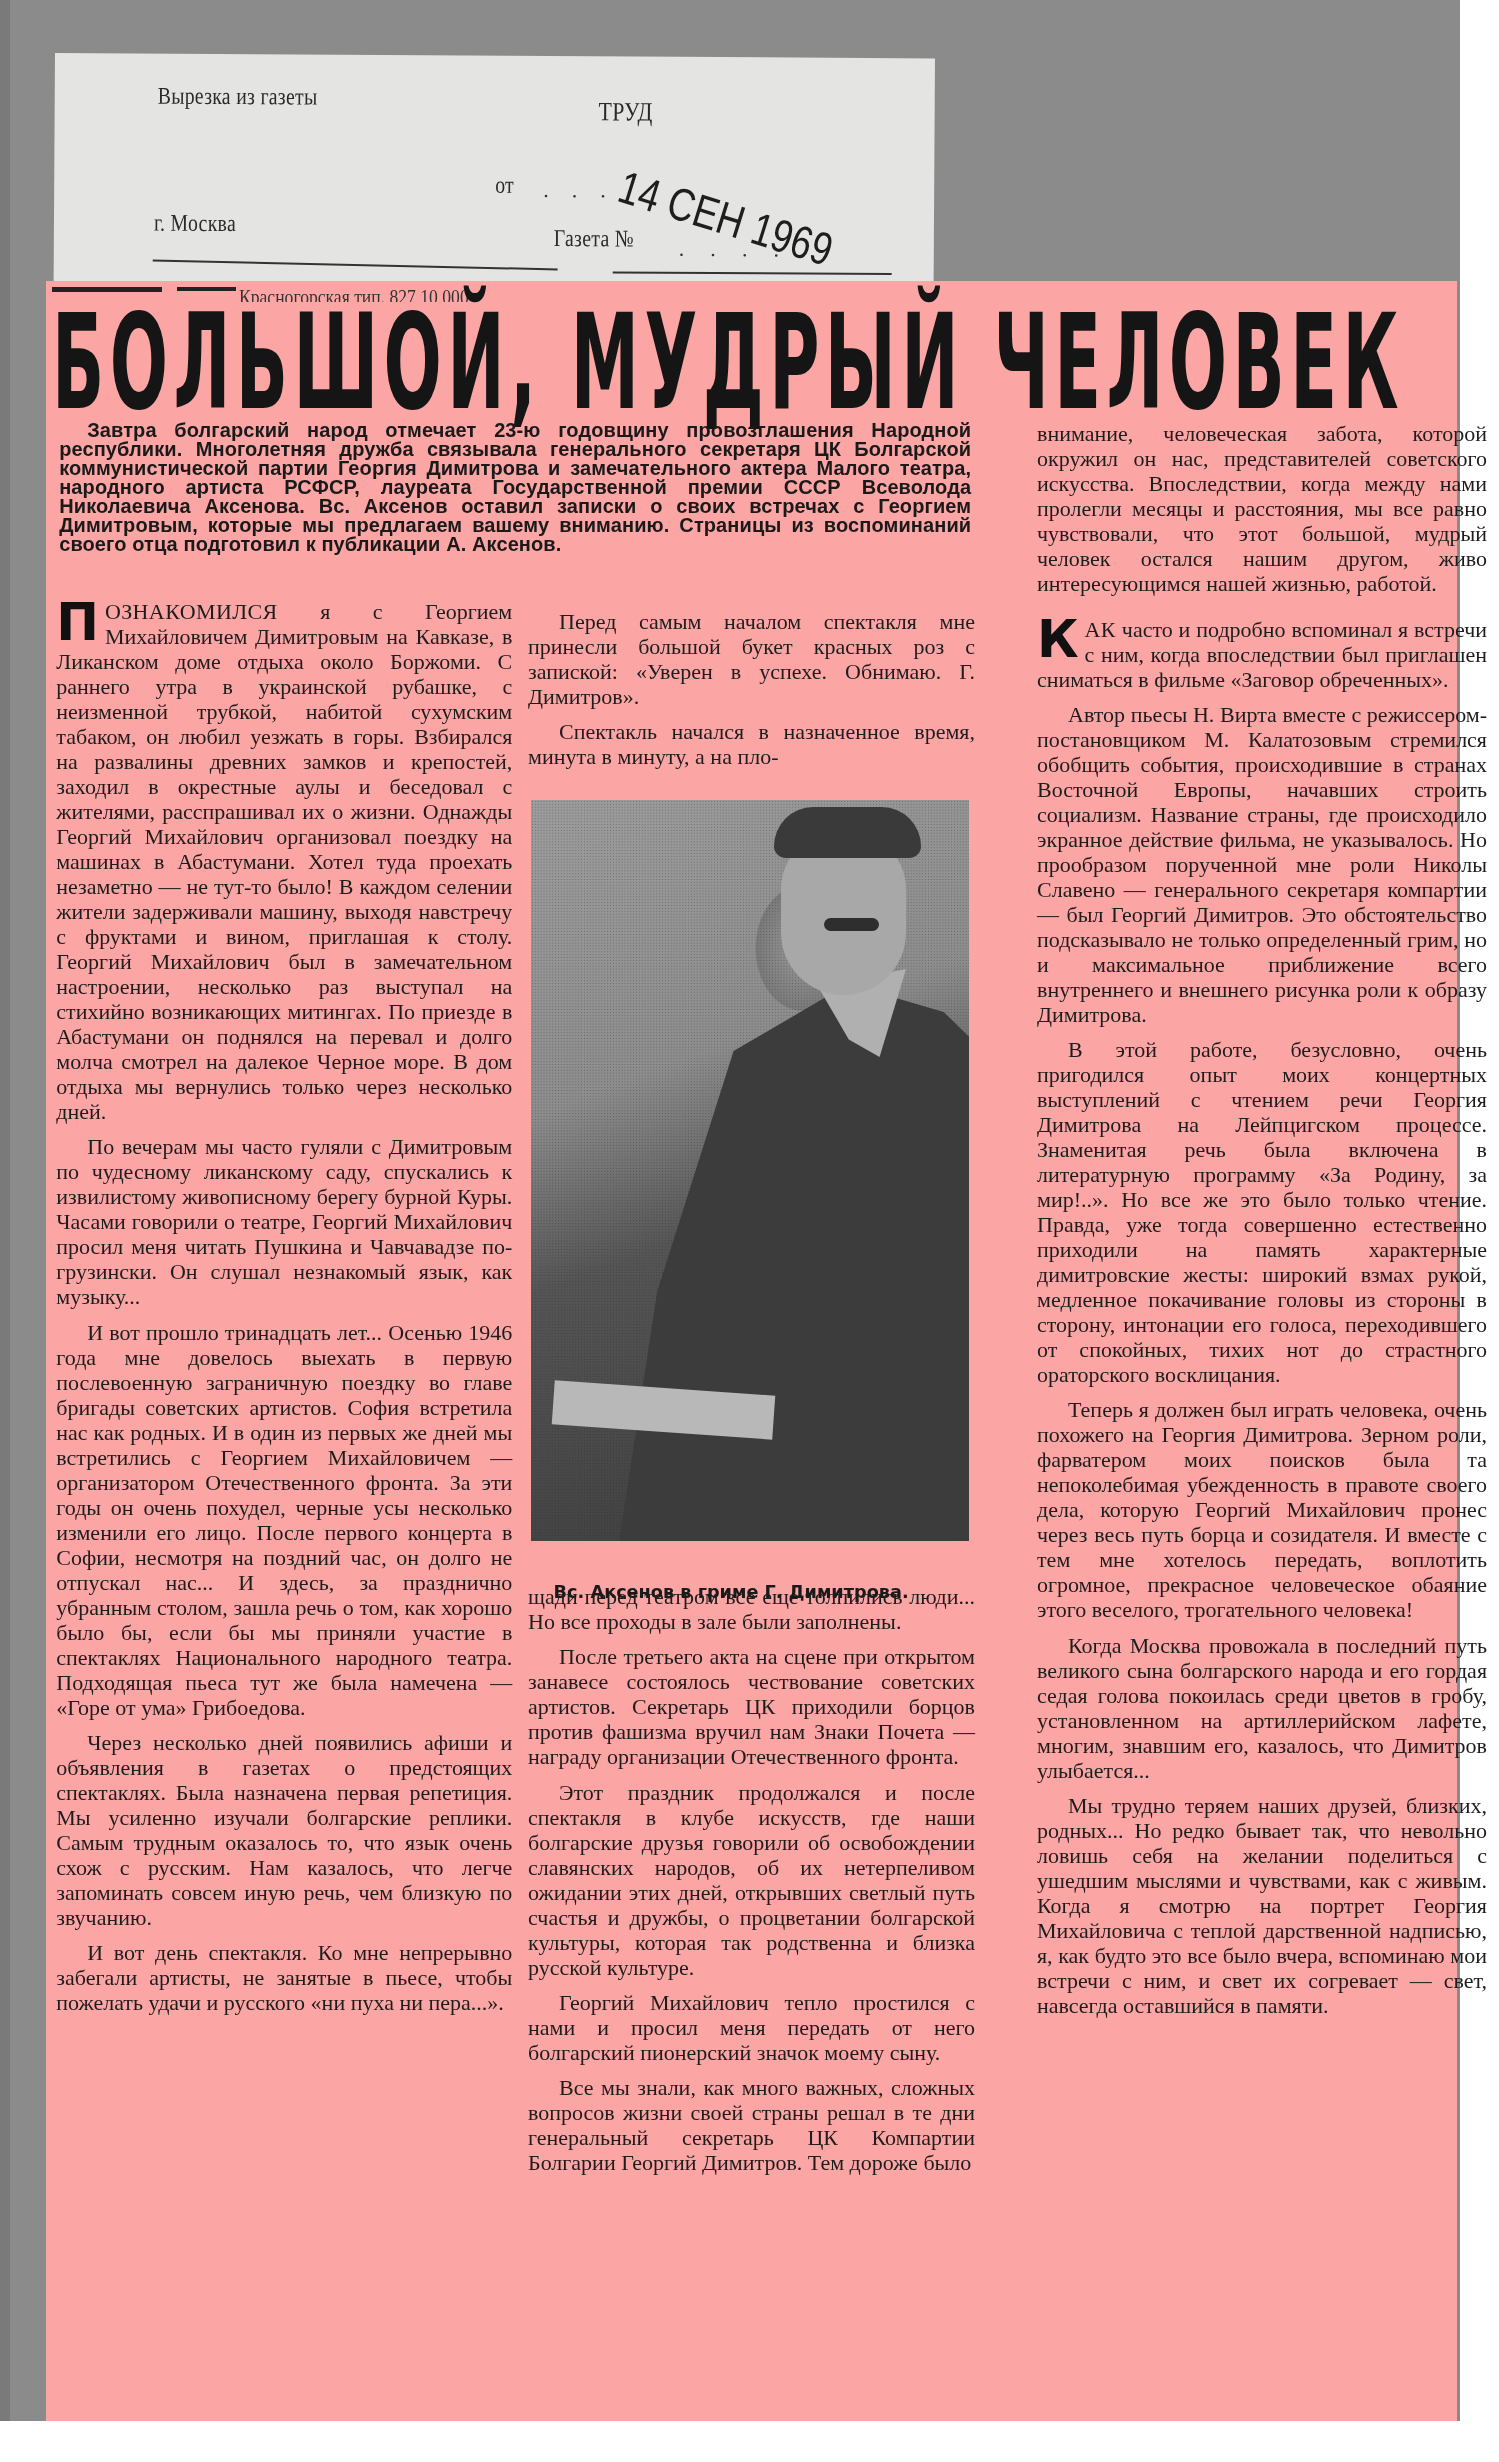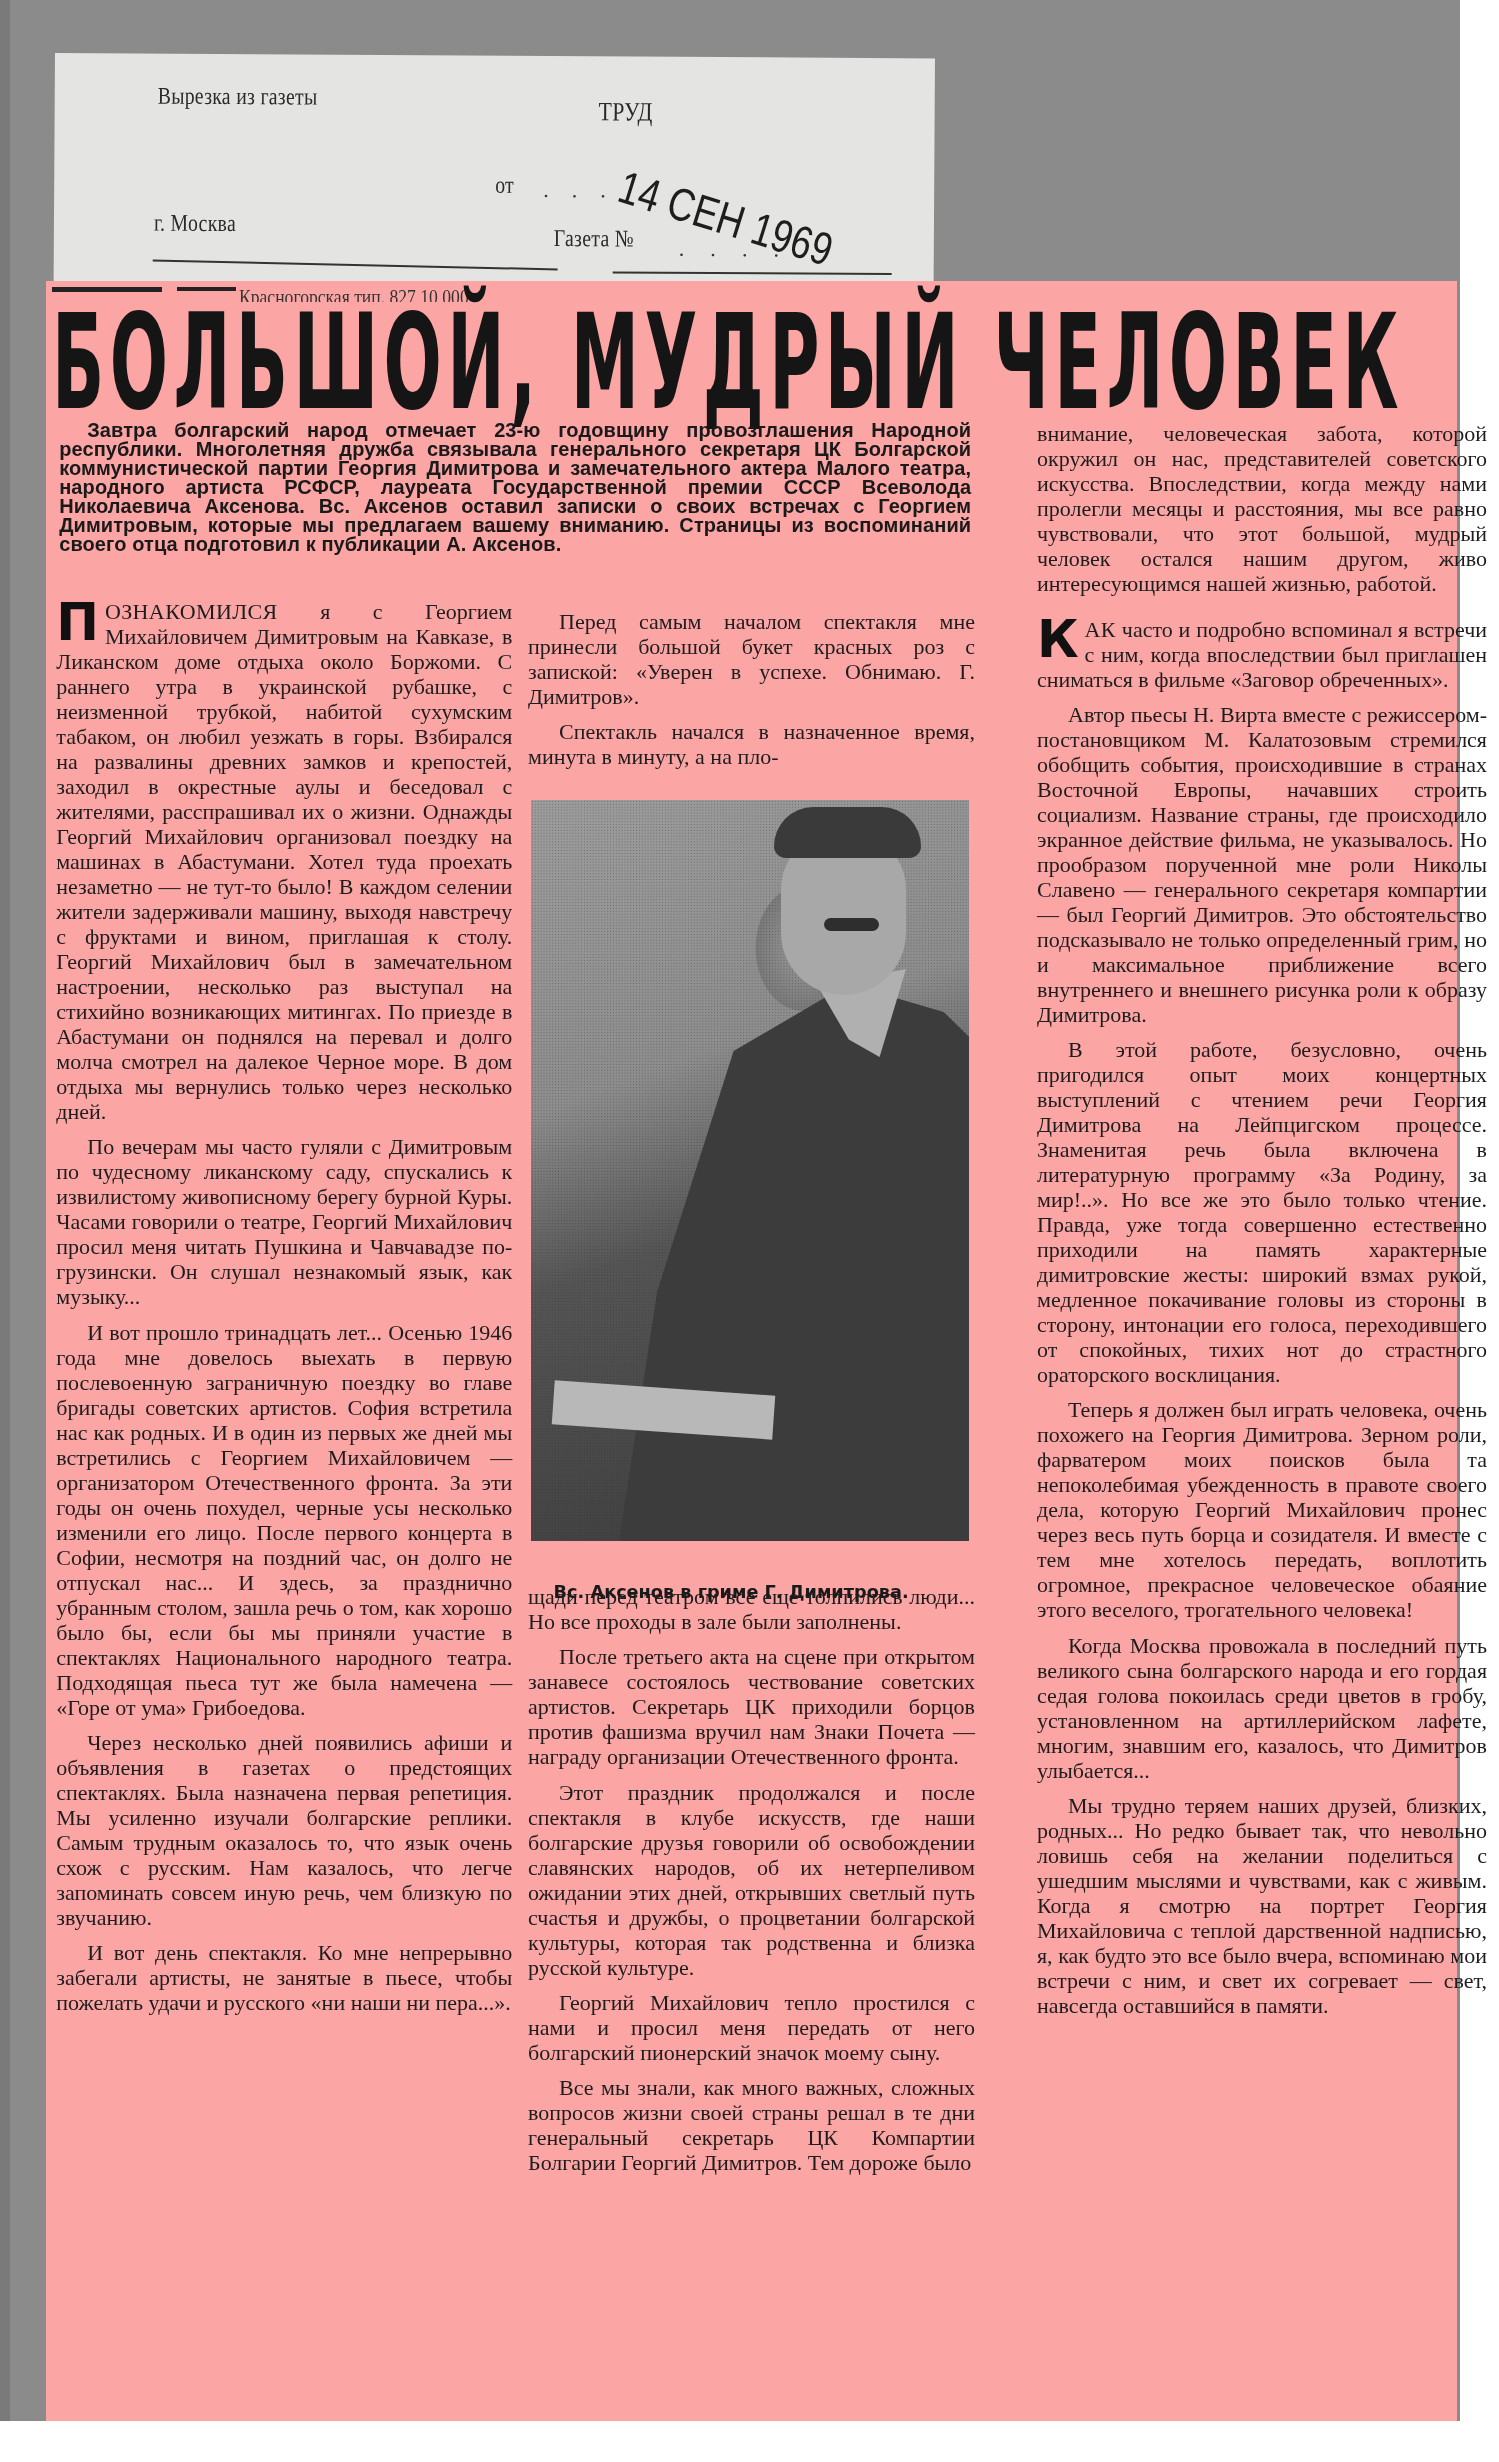--- a/index.html
+++ b/index.html
@@ -134,21 +134,21 @@
 
   <div class="headline">БОЛЬШОЙ, МУДРЫЙ ЧЕЛОВЕК</div>
 
   <div class="lead">Завтра болгарский народ отмечает 23-ю годовщину провозглашения Народной республики. Многолетняя дружба связывала генерального секретаря ЦК Болгарской коммунистической партии Георгия Димитрова и замечательного актера Малого театра, народного артиста РСФСР, лауреата Государственной премии СССР Всеволода Николаевича Аксенова. Вс. Аксенов оставил записки о своих встречах с Георгием Димитровым, которые мы предлагаем вашему вниманию. Страницы из воспоминаний своего отца подготовил к публикации А. Аксенов.</div>
 
   <div class="col col-1">
     <p class="first"><span class="dropcap">П</span><span class="caps">ОЗНАКОМИЛСЯ</span><span> я с Георгием Михайловичем Димитровым на Кавказе, в Ликанском доме отдыха около Боржоми. С раннего утра в украинской рубашке, с неизменной трубкой, набитой сухумским табаком, он любил уезжать в горы. Взбирался на развалины древних замков и крепостей, заходил в окрестные аулы и беседовал с жителями, расспрашивал их о жизни. Однажды Георгий Михайлович организовал поездку на машинах в Абастумани. Хотел туда проехать незаметно — не тут-то было! В каждом селении жители задерживали машину, выходя навстречу с фруктами и вином, приглашая к столу. Георгий Михайлович был в замечательном настроении, несколько раз выступал на стихийно возникающих митингах. По приезде в Абастумани он поднялся на перевал и долго молча смотрел на далекое Черное море. В дом отдыха мы вернулись только через несколько дней.</span></p>
     <p>По вечерам мы часто гуляли с Димитровым по чудесному ликанскому саду, спускались к извилистому живописному берегу бурной Куры. Часами говорили о театре, Георгий Михайлович просил меня читать Пушкина и Чавчавадзе по-грузински. Он слушал незнакомый язык, как музыку...</p>
     <p>И вот прошло тринадцать лет... Осенью 1946 года мне довелось выехать в первую послевоенную заграничную поездку во главе бригады советских артистов. София встретила нас как родных. И в один из первых же дней мы встретились с Георгием Михайловичем — организатором Отечественного фронта. За эти годы он очень похудел, черные усы несколько изменили его лицо. После первого концерта в Софии, несмотря на поздний час, он долго не отпускал нас... И здесь, за празднично убранным столом, зашла речь о том, как хорошо было бы, если бы мы приняли участие в спектаклях Национального народного театра. Подходящая пьеса тут же была намечена — «Горе от ума» Грибоедова.</p>
     <p>Через несколько дней появились афиши и объявления в газетах о предстоящих спектаклях. Была назначена первая репетиция. Мы усиленно изучали болгарские реплики. Самым трудным оказалось то, что язык очень схож с русским. Нам казалось, что легче запоминать совсем иную речь, чем близкую по звучанию.</p>
-    <p>И вот день спектакля. Ко мне непрерывно забегали артисты, не занятые в пьесе, чтобы пожелать удачи и русского «ни наши ни пера...».</p>
+    <p>И вот день спектакля. Ко мне непрерывно забегали артисты, не занятые в пьесе, чтобы пожелать удачи и русского «ни пуха ни пера...».</p>
   </div>
 
   <div class="col col-2a">
     <p>Перед самым началом спектакля мне принесли большой букет красных роз с запиской: «Уверен в успехе. Обнимаю. Г. Димитров».</p>
     <p>Спектакль начался в назначенное время, минута в минуту, а на пло-</p>
   </div>
 
   <div class="photo">
     <div class="body"></div>
     <div class="collar"></div>

